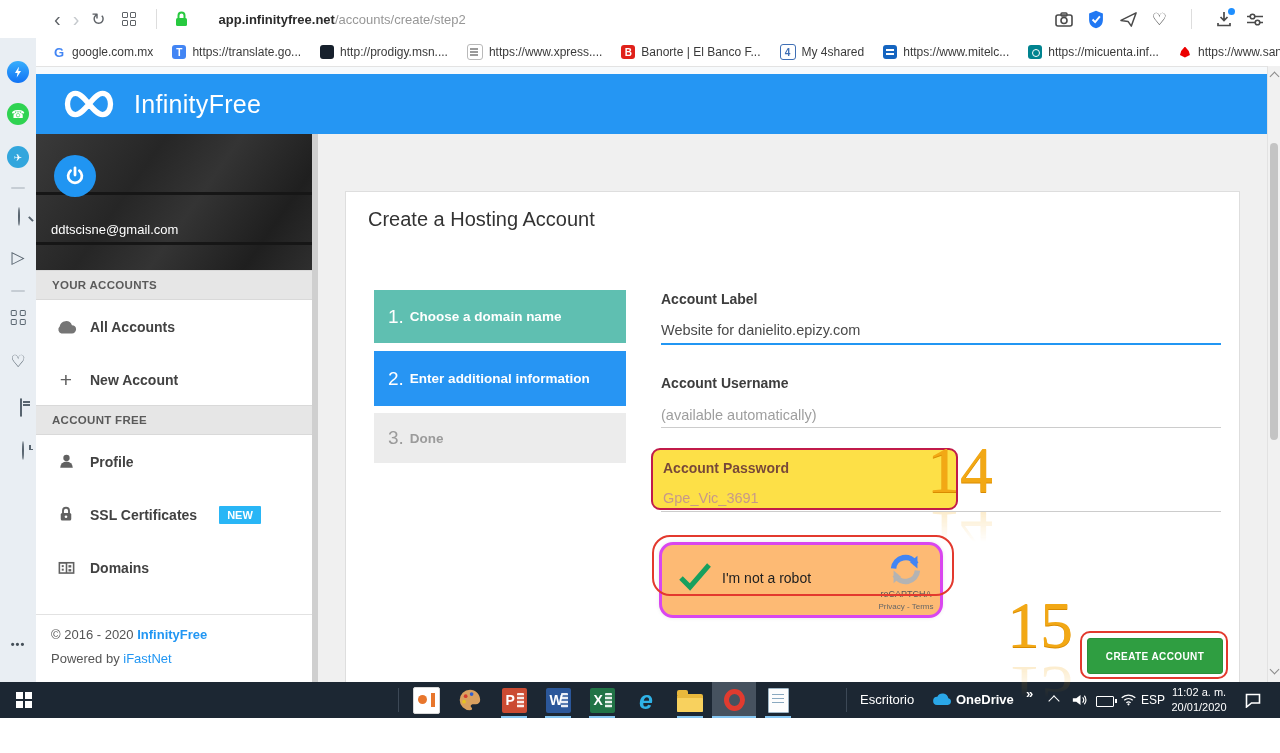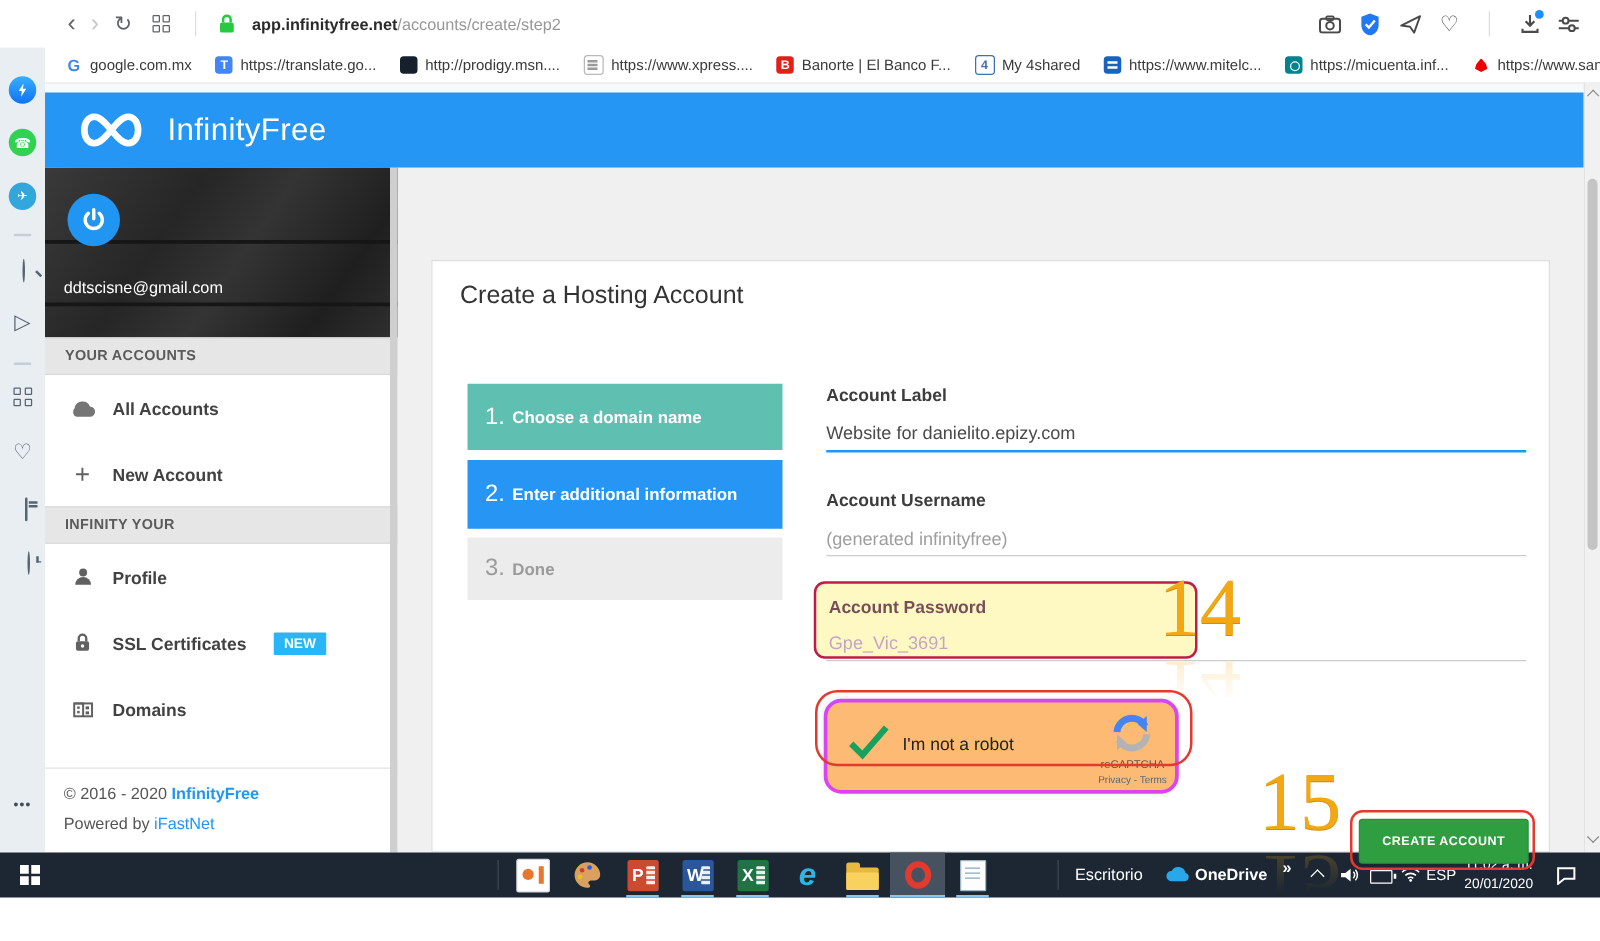--- a/index.html
+++ b/index.html
@@ -7,21 +7,21 @@
           font-family:"Liberation Sans",sans-serif;-webkit-font-smoothing:antialiased}
 
   
   .toolbar{position:absolute;left:0;top:0;width:1280px;height:38px;background:#fff;display:flex;align-items:center}
   .tbtn{color:#5f6368;font-size:20px;line-height:1;cursor:default;padding:0 6px}
   .tbtn.dis{color:#c5c9cd}
   .tbtn.reload{font-size:17px}
   .grid4{display:grid;grid-template-columns:6px 6px;grid-template-rows:6px 6px;gap:2px;margin:0 10px}
   .grid4 i{border:1.5px solid #5f6368;border-radius:1px}
   .vsep{width:1px;height:20px;background:#ddd;margin:0 10px}
-  .url{display:flex;align-items:center;font-size:13px;margin-left:6px}
+  .url{display:flex;align-items:center;font-size:13px;margin-left:23px}
   .url .host{color:#2b2b2b;font-weight:bold}
   .url .path{color:#979797}
   .tbright{margin-left:auto;display:flex;align-items:center;gap:14px;padding-right:16px}
   .heartg{font-size:17px;color:#4a4a4a}
   .dl{position:relative}
   .dl .dot{position:absolute;right:-3px;top:-3px;width:7px;height:7px;border-radius:50%;background:#1e8fff}
 
   
   .bmbar{position:absolute;left:0;top:38px;width:1280px;height:29px;background:#fff;border-bottom:1px solid #e3e3e3;
          display:flex;align-items:center;gap:19px;padding-left:52px;box-sizing:border-box;font-size:12px;color:#3a3a3a}
@@ -87,36 +87,36 @@
   .newbadge{background:#29b6f6;color:#fff;font-size:11px;font-weight:bold;padding:3px 8px;margin-left:10px;border-radius:1px}
   .sfoot{position:absolute;left:0;top:480px;width:282px;border-top:1px solid #e2e2e2;padding:12px 16px 0 15px;box-sizing:border-box;font-size:13px;color:#555}
   .sfoot .row{margin-bottom:9px}
   .lnk{color:#2196f3}
   .lnkb{color:#2196f3;font-weight:bold}
   .sscroll{position:absolute;left:276px;top:0;width:6px;height:548px;background:#cfcfcf}
 
   
   .banner{position:absolute;left:345px;top:142px;width:895px;height:44px;background:#2f9e41;display:flex;align-items:center;
           padding-left:16px;box-sizing:border-box;color:#fff;font-size:13.5px}
-  .card{position:absolute;left:345px;top:208px;width:895px;height:474px;background:#fff;border:1px solid #dedede;box-sizing:border-box}
+  .card{position:absolute;left:345px;top:191px;width:895px;height:546px;background:#fff;border:1px solid #dedede;box-sizing:border-box}
   .ctitle{position:absolute;left:22px;top:16px;font-size:20px;color:#333}
   .csub{position:absolute;left:22px;top:46px;font-size:12px;color:#8a8a8a}
   .step{position:absolute;left:28px;width:252px;display:flex;align-items:center;padding-left:14px;box-sizing:border-box;gap:6px;color:#fff}
   .step .n{font-size:19px}
   .step .t{font-size:13.5px;font-weight:bold}
   .step1{top:98px;height:53px;background:#5fbfb1}
   .step2{top:159px;height:55px;background:#2795f3}
   .step3{top:221px;height:50px;background:#ececec;color:#9b9b9b}
   .flabel{position:absolute;left:315px;font-size:14px;font-weight:bold;color:#3d3d3d}
   .fvalue{position:absolute;left:315px;font-size:14.5px;color:#4a4a4a}
   .fph{position:absolute;left:315px;font-size:14.5px;color:#9e9e9e}
   .uline{position:absolute;left:315px;width:560px;height:1px;background:#ccc}
   .ulineblue{position:absolute;left:315px;width:560px;height:2px;background:#2196f3}
 
-  .redact{position:absolute;left:305px;top:256px;width:307px;height:62px;background:#fef9c3;border:2px solid #c11b4a;border-radius:9px;box-sizing:border-box}
+  .redact{position:absolute;left:305px;top:256px;width:307px;height:62px;background:#fde047;border:2px solid #c11b4a;border-radius:9px;box-sizing:border-box}
   .redact .l1{position:absolute;left:10px;top:10px;font-size:14px;font-weight:bold;color:#4a1535;opacity:.75}
   .redact .l2{position:absolute;left:10px;top:40px;font-size:14.5px;color:#9a5fc0;opacity:.55}
 
   .captcha{position:absolute;left:313px;top:350px;width:284px;height:76px;background:#fdba74;border:3px solid #d946ef;border-radius:14px;
            box-shadow:0 0 4px rgba(0,0,0,.08);box-sizing:border-box}
   .caplabel{position:absolute;left:60px;top:25px;font-size:14px;color:#212121}
   .capbrand{position:absolute;left:206px;top:44px;width:76px;text-align:center;font-size:9px;color:#555}
   .capterms{position:absolute;left:206px;top:57px;width:76px;text-align:center;font-size:8px;color:#666}
 
   .annred{position:absolute;border:2px solid #e3392e;box-sizing:border-box;z-index:30}
@@ -332,21 +332,21 @@
         <svg width="22" height="15" viewBox="0 0 24 16">
             <path d="M7 15.5 h11.5 a4.5 4.5 0 0 0 0-9 a7 7 0 0 0-13.4 1.6 A4.3 4.3 0 0 0 7 15.5 z" fill="#757575"></path>
           </svg>
       </span>
       <span>All Accounts</span>
     </div>
     <div class="sitem" style="top:219px">
       <span class="ic plusg">+</span>
       <span>New Account</span>
     </div>
-    <div class="sechdr" style="top:271px">INFINITY YOUR</div>
+    <div class="sechdr" style="top:271px">ACCOUNT FREE</div>
     <div class="sitem" style="top:301px">
       <span class="ic">
         <svg width="19" height="19" viewBox="0 0 24 24">
             <circle cx="12" cy="7.5" r="4" fill="#616161"></circle>
             <path d="M4 20 a8 8 0 0 1 16 0 z" fill="#616161"></path>
           </svg>
       </span>
       <span>Profile</span>
     </div>
     <div class="sitem" style="top:354px">
@@ -395,21 +395,21 @@
     <div class="step step3">
       <span class="n">3.</span>
       <span class="t">Done</span>
     </div>
 
     <div class="flabel" style="top:99px">Account Label</div>
     <div class="fvalue" style="top:130px">Website for danielito.epizy.com</div>
     <div class="ulineblue" style="top:151px"></div>
 
     <div class="flabel" style="top:183px">Account Username</div>
-    <div class="fph" style="top:215px">(generated infinityfree)</div>
+    <div class="fph" style="top:215px">(available automatically)</div>
     <div class="uline" style="top:235px"></div>
 
     <div class="uline" style="top:319px"></div>
     <div class="redact">
       <span class="l1">Account Password</span>
       <span class="l2">Gpe_Vic_3691</span>
     </div>
 
     <div class="captcha">
       <span style="position:absolute;left:15px;top:17px">

